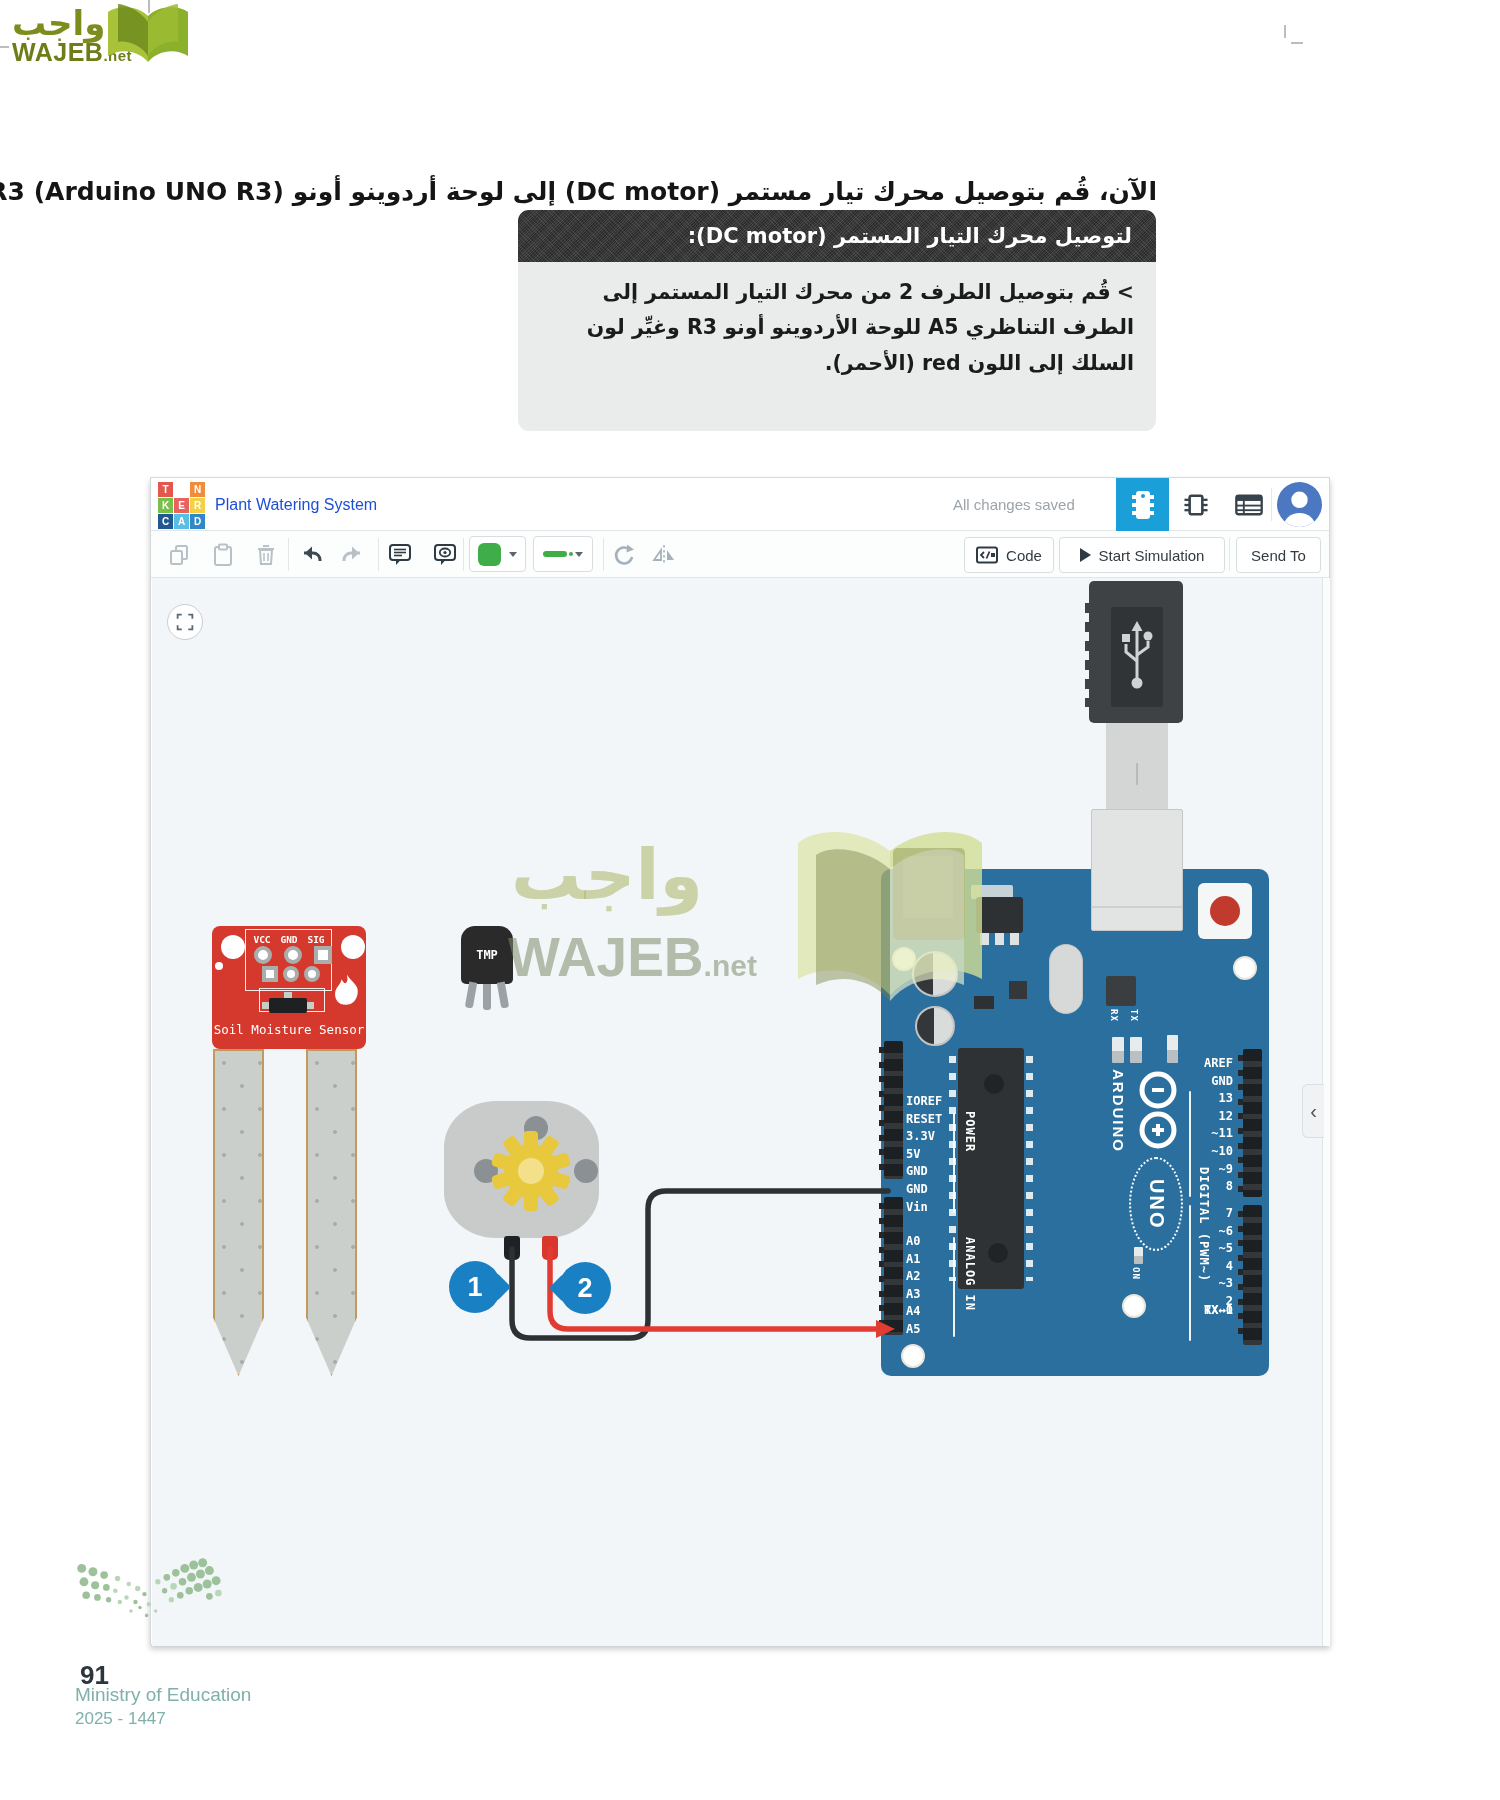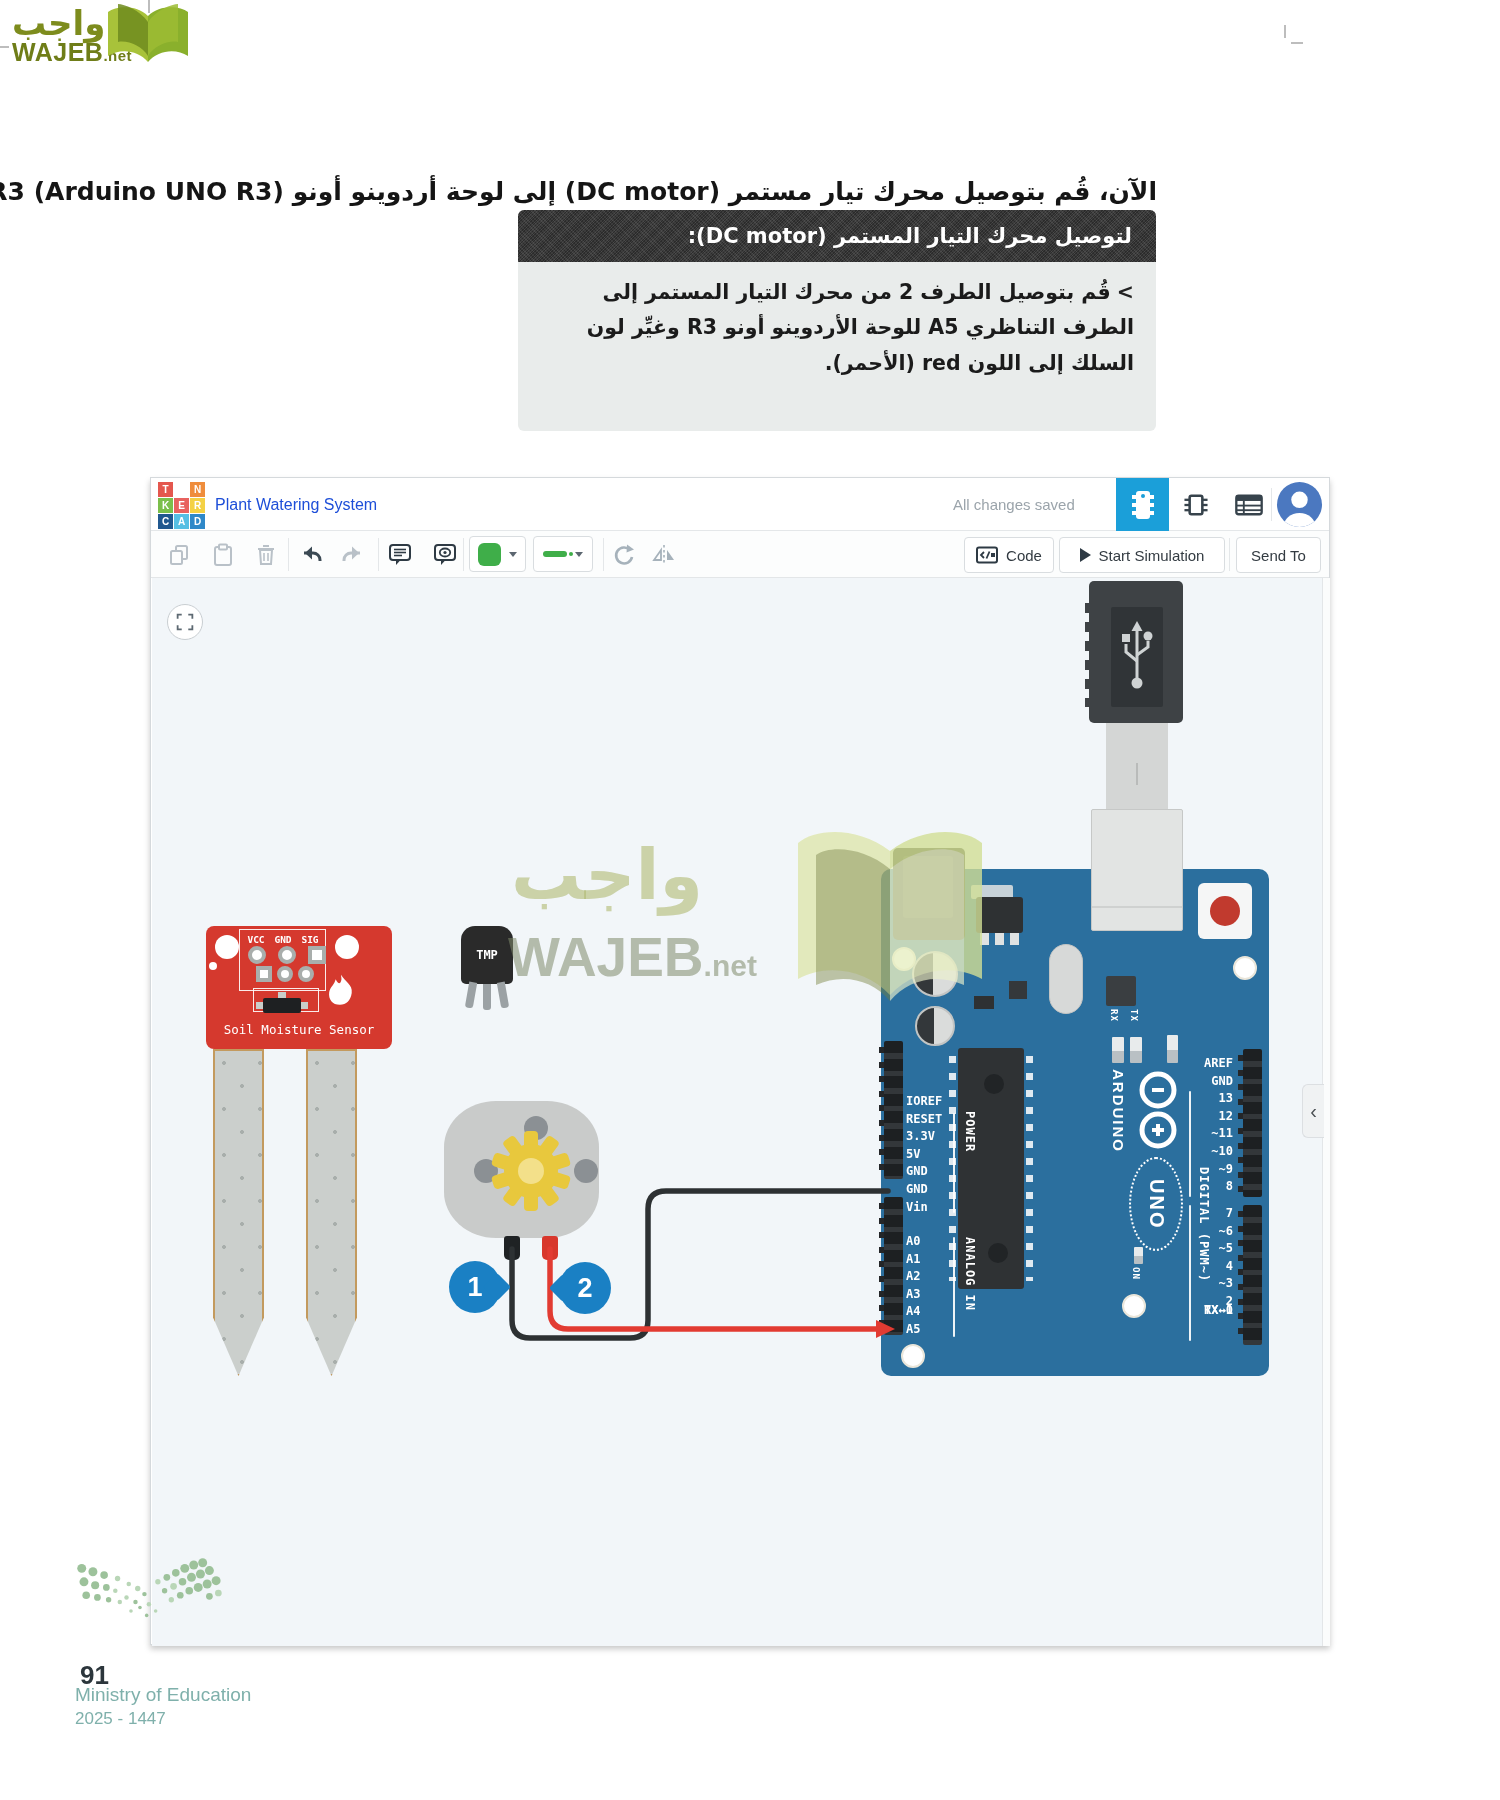--- a/index.html
+++ b/index.html
@@ -9,21 +9,21 @@
   .cropmark{position:absolute;background:#9a9a9a;opacity:.65;}
 
   
   .wajeb-ar{font-family:"DejaVu Sans",sans-serif;font-weight:bold;color:#7d8c1d;font-size:34px;line-height:1;}
   .wajeb-latin{font-weight:bold;color:#6f7d18;font-size:25px;letter-spacing:.5px;line-height:1;}
   .wajeb-tld{font-size:15px;}
 
   
   .intro{position:absolute;top:152px;right:343px;direction:rtl;font-size:25px;font-weight:700;
          color:#151515;white-space:nowrap;font-family:"DejaVu Sans","Liberation Sans",sans-serif;}
-  .ibox{position:absolute;left:518px;top:210px;width:638px;height:221px;border-radius:6px;overflow:hidden;}
+  .ibox{position:absolute;left:518px;top:210px;width:638px;height:221px;border-radius:11px;overflow:hidden;}
   .ibox-head{height:52px;line-height:52px;direction:rtl;padding:0 24px;color:#fff;font-size:21px;font-weight:700;
      font-family:"DejaVu Sans","Liberation Sans",sans-serif;background-color:#3e3e3e;
      background-image:repeating-linear-gradient(45deg,rgba(255,255,255,.07) 0 1px,transparent 1px 3px),
                       repeating-linear-gradient(-45deg,rgba(0,0,0,.3) 0 1px,transparent 1px 2px);}
   .ibox-body{background:#e9eceb;height:169px;padding:13px 22px 0 16px;direction:rtl;}
   .bullet{margin:0 0 10px;font-size:20.5px;line-height:1.72;color:#1b1b1b;font-weight:600;
           font-family:"DejaVu Sans","Liberation Sans",sans-serif;}
   .bullet .marker{font-weight:700;color:#222;margin-left:6px;}
   .nbadge{display:inline-flex;align-items:center;justify-content:center;width:24px;height:24px;border-radius:50%;
           background:#1f86c9;color:#fff;font-size:14px;font-weight:700;vertical-align:middle;margin:0 6px;}
@@ -62,21 +62,21 @@
   .chev-tab{position:absolute;left:1150px;top:506px;width:21px;height:52px;background:#f0f2f3;border:1px solid #dcdfe2;border-right:none;
             border-radius:6px 0 0 6px;display:flex;align-items:center;justify-content:center;font-size:20px;color:#4a4f53;cursor:pointer;}
 
   
   .wm-ar{position:absolute;left:359px;top:262px;font-family:"DejaVu Sans",sans-serif;font-weight:bold;
          font-size:70px;color:rgba(163,174,87,.5);line-height:1;}
   .wm-latin{position:absolute;left:356px;top:352px;font-weight:bold;color:rgba(128,138,108,.55);font-size:55px;line-height:1;}
   .wm-tld{font-size:30px;}
 
   
-  .pcb{position:absolute;left:54px;top:348px;width:186px;height:123px;background:#d5392e;border-radius:8px;}
+  .pcb{position:absolute;left:60px;top:348px;width:154px;height:123px;background:#d5392e;border-radius:8px;}
   .hole{position:absolute;width:24px;height:24px;border-radius:50%;background:#fff;}
   .pad{position:absolute;background:#fff;border:4px solid #a9aeac;box-sizing:border-box;}
   .pad.round{border-radius:50%;}
   .pads-row span{position:absolute;top:8px;width:28px;text-align:center;color:#fff;
       font-family:"DejaVu Sans Mono",monospace;font-size:9.5px;font-weight:bold;}
   .outline{position:absolute;border:1.5px solid rgba(255,255,255,.9);box-sizing:border-box;}
   .pcb-title{position:absolute;left:0;top:96px;width:100%;text-align:center;color:#fff;
       font-family:"DejaVu Sans Mono",monospace;font-size:12.5px;}
   .prong{position:absolute;width:51px;height:327px;background:#cbcfcc;border:2px solid #c39a5e;box-sizing:border-box;
      clip-path:polygon(0 0,100% 0,100% 82%,50% 100%,0 82%);

